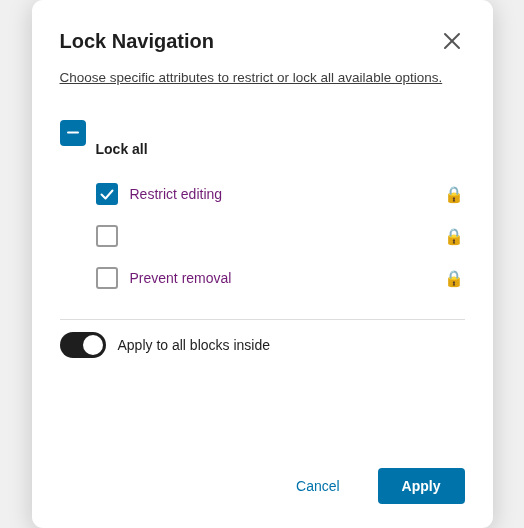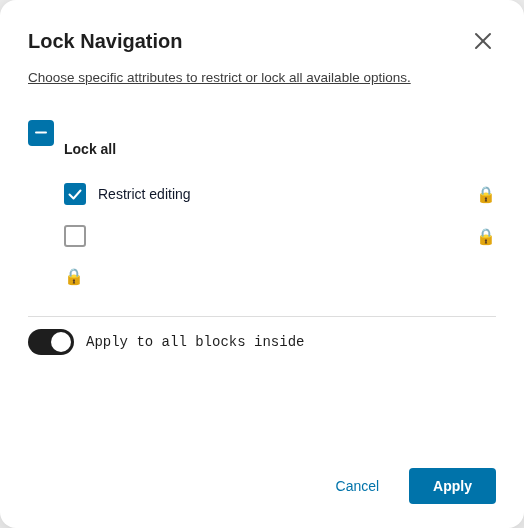--- a/index.html
+++ b/index.html
@@ -8,23 +8,23 @@
       display: flex;
       justify-content: center;
       align-items: center;
       min-height: 100vh;
       background: #f0f0f0;
       font-family: -apple-system, BlinkMacSystemFont, 'Segoe UI', sans-serif;
     }
 
     .dialog {
       background: #fff;
-      border-radius: 16px;
+      border-radius: 11px;
       box-shadow: 0 4px 24px rgba(0,0,0,0.18);
-      width: 524px;
+      width: 461px;
       min-height: 528px;
       padding: 28px 28px 24px 28px;
       position: relative;
       display: flex;
       flex-direction: column;
     }
 
     .dialog-header {
       display: flex;
       justify-content: space-between;
@@ -126,21 +126,21 @@
     .checkbox.checked {
       background: #0073aa;
       border-color: #0073aa;
     }
 
     .checkbox.checked svg { display: block; }
     .checkbox:not(.checked) svg { display: none; }
 
     .option-label {
       font-size: 14px;
-      color: #0f172a;
+      color: #701a75;
     }
 
     .lock-icon {
       font-size: 16px;
       color: #1e1e1e;
     }
 
     .divider {
       border: none;
       border-top: 1px solid #ddd;
@@ -175,27 +175,27 @@
       transition: left 0.15s;
     }
 
     .toggle.on .toggle-knob {
       left: 23px;
     }
 
     .toggle-label {
       font-size: 14px;
       color: #1e1e1e;
-      font-family: Liberation Mono, monospace;
     }
 
     .dialog-footer {
       display: flex;
       justify-content: flex-end;
       align-items: center;
+      gap: 8px;
       margin-top: auto;
       padding-top: 20px;
     }
 
     .cancel-button {
       background: none;
       border: none;
       cursor: pointer;
       color: #0073aa;
       font-size: 14px;
@@ -259,20 +259,26 @@
     <div class="option-row">
       <div class="option-left">
         <div class="checkbox">
           
         </div>
       </div>
       <span class="lock-icon">🔒</span>
     </div>
 
     <div class="option-row">
+      <div class="option-left">
+        <div class="checkbox">
+          
+        </div>
+        <span class="option-label">Prevent removal</span>
+      </div>
       <span class="lock-icon">🔒</span>
     </div>
 
   </div>
 
   <hr class="divider">
 
   <div class="apply-blocks-row">
     <div class="toggle on">
       <div class="toggle-knob"></div>

